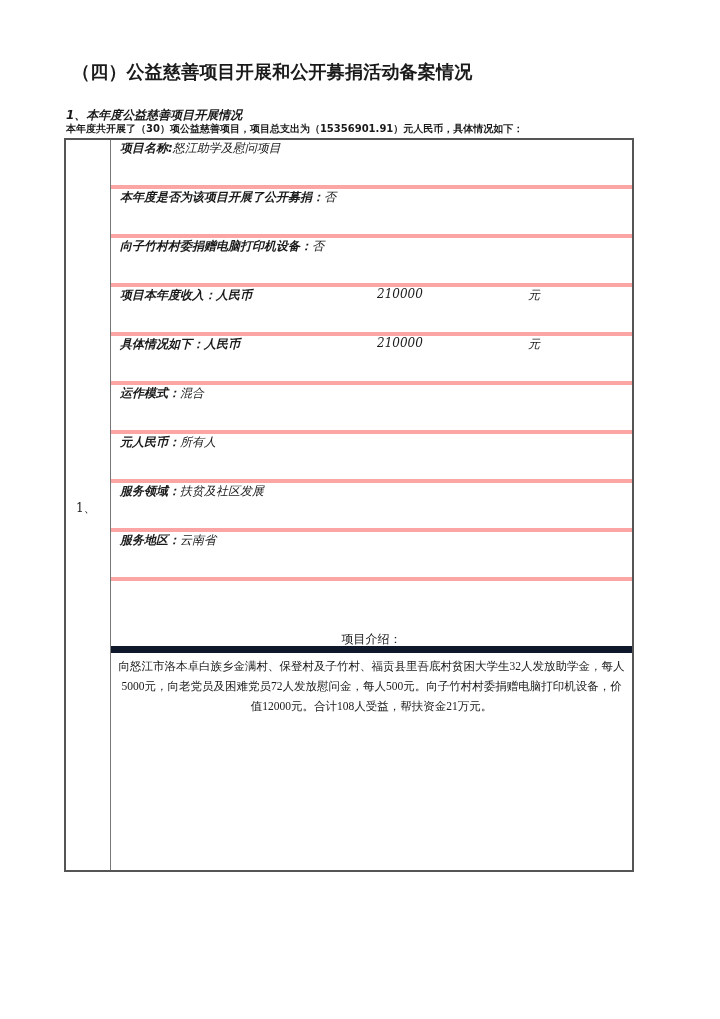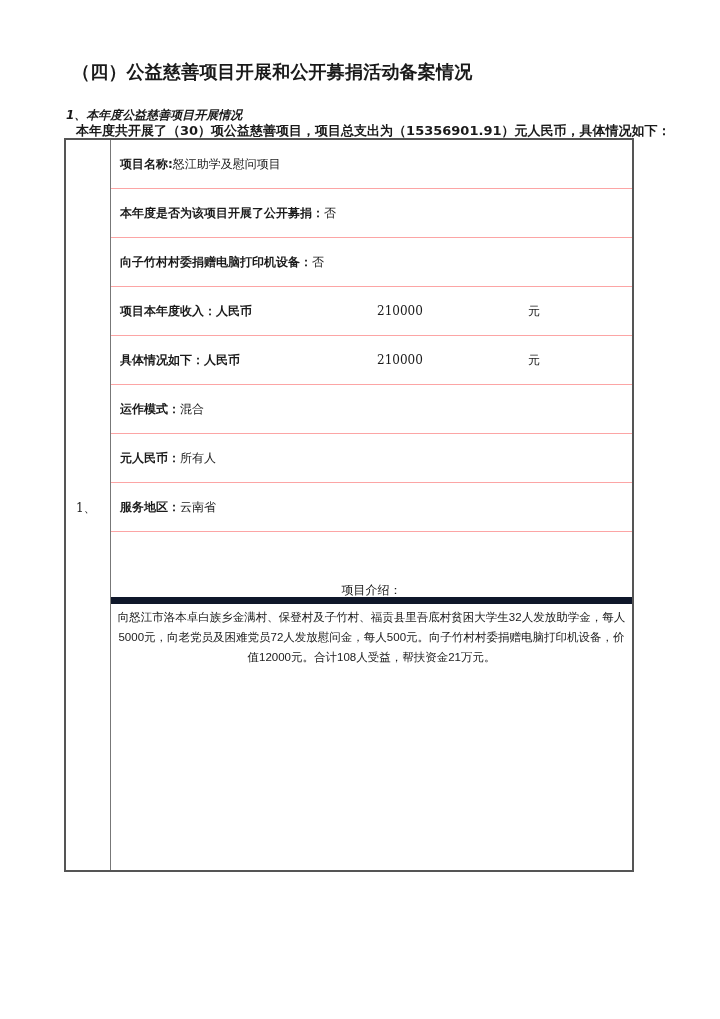--- a/index.html
+++ b/index.html
@@ -1,35 +1,35 @@
 <!DOCTYPE html>
 <html><head>
 <meta charset="utf-8">
 <style>
   html, body { margin: 0; padding: 0; background: #ffffff; }
   body { width: 720px; height: 1019px; position: relative; overflow: hidden;
          font-family: "DejaVu Sans", "Liberation Sans", sans-serif; color: #1a1a1a; }
   .section-title { position: absolute; left: 72px; top: 60px; font-size: 18px; font-weight: bold; letter-spacing: 0.2px; }
   .sub-title { position: absolute; left: 66px; top: 107px; font-size: 12px; font-weight: bold; font-style: italic; }
-  .summary { position: absolute; left: 76px; top: 122px; font-size: 13px; font-weight: bold; white-space: nowrap; text-align: right; }
+  .summary { position: absolute; left: 66px; top: 122px; font-size: 10px; font-weight: bold; white-space: nowrap; text-align: right; }
   .table { position: absolute; left: 64px; top: 138px; width: 570px; height: 734px;
            border: 2px solid #555; box-sizing: border-box; }
   .idx-col { position: absolute; left: 0; top: 0; width: 45px; height: 100%;
              border-right: 1px solid #777; box-sizing: border-box; }
   .idx-label { position: absolute; left: 10px; top: 360px; font-family: "DejaVu Serif", serif; font-size: 12px; }
   .rows { position: absolute; left: 45px; top: 0; right: 0; }
-  .row { height: 49px; border-bottom: 1px solid #fca5a5; box-sizing: border-box; position: relative;
-         font-size: 12px; display: flex; align-items: center; padding-left: 9px; }
+  .row { height: 49px; border-bottom: 4px solid #fca5a5; box-sizing: border-box; position: relative;
+         font-size: 12px; display: flex; align-items: flex-start; padding-left: 9px; font-style: italic; }
   .row .lbl { font-weight: bold; }
   .row .val { font-family: "DejaVu Serif", serif; }
   .row .amt { position: absolute; left: 266px; font-family: "DejaVu Serif", serif; }
   .row .unit { position: absolute; left: 417px; font-family: "DejaVu Serif", serif; }
   .intro-head { height: 28px; border-bottom: 7px solid #0f172a; box-sizing: border-box;
                 text-align: center; font-weight: normal; font-size: 12px; line-height: 28px; margin-top: 44px; }
-  .intro-body { padding: 3px 6px 0 6px; font-family: Liberation Sans, sans-serif; font-size: 11.5px;
+  .intro-body { padding: 3px 6px 0 6px; font-family: Liberation Serif, serif; font-size: 11.5px;
                 line-height: 20px; text-align: center; }
 </style>
 </head>
 <body>
 
 <div class="section-title">（四）公益慈善项目开展和公开募捐活动备案情况</div>
 <div class="sub-title">1、本年度公益慈善项目开展情况</div>
 <div class="summary">本年度共开展了（30）项公益慈善项目，项目总支出为（15356901.91）元人民币，具体情况如下：</div>
 
 <div class="table">
@@ -61,19 +61,23 @@
     </div>
     <div class="row">
       <span class="lbl">运作模式：</span>
         <span class="val">混合</span>
     </div>
     <div class="row">
       <span class="lbl">元人民币：</span>
         <span class="val">所有人</span>
     </div>
     <div class="row">
+      <span class="lbl">服务领域：</span>
+        <span class="val">扶贫及社区发展</span>
+    </div>
+    <div class="row">
       <span class="lbl">服务地区：</span>
         <span class="val">云南省</span>
     </div>
     <div class="intro-head">项目介绍：</div>
     <div class="intro-body">向怒江市洛本卓白族乡金满村、保登村及子竹村、福贡县里吾底村贫困大学生32人发放助学金，每人5000元，向老党员及困难党员72人发放慰问金，每人500元。向子竹村村委捐赠电脑打印机设备，价值12000元。合计108人受益，帮扶资金21万元。</div>
   </div>
 </div>
 
 </body></html>

